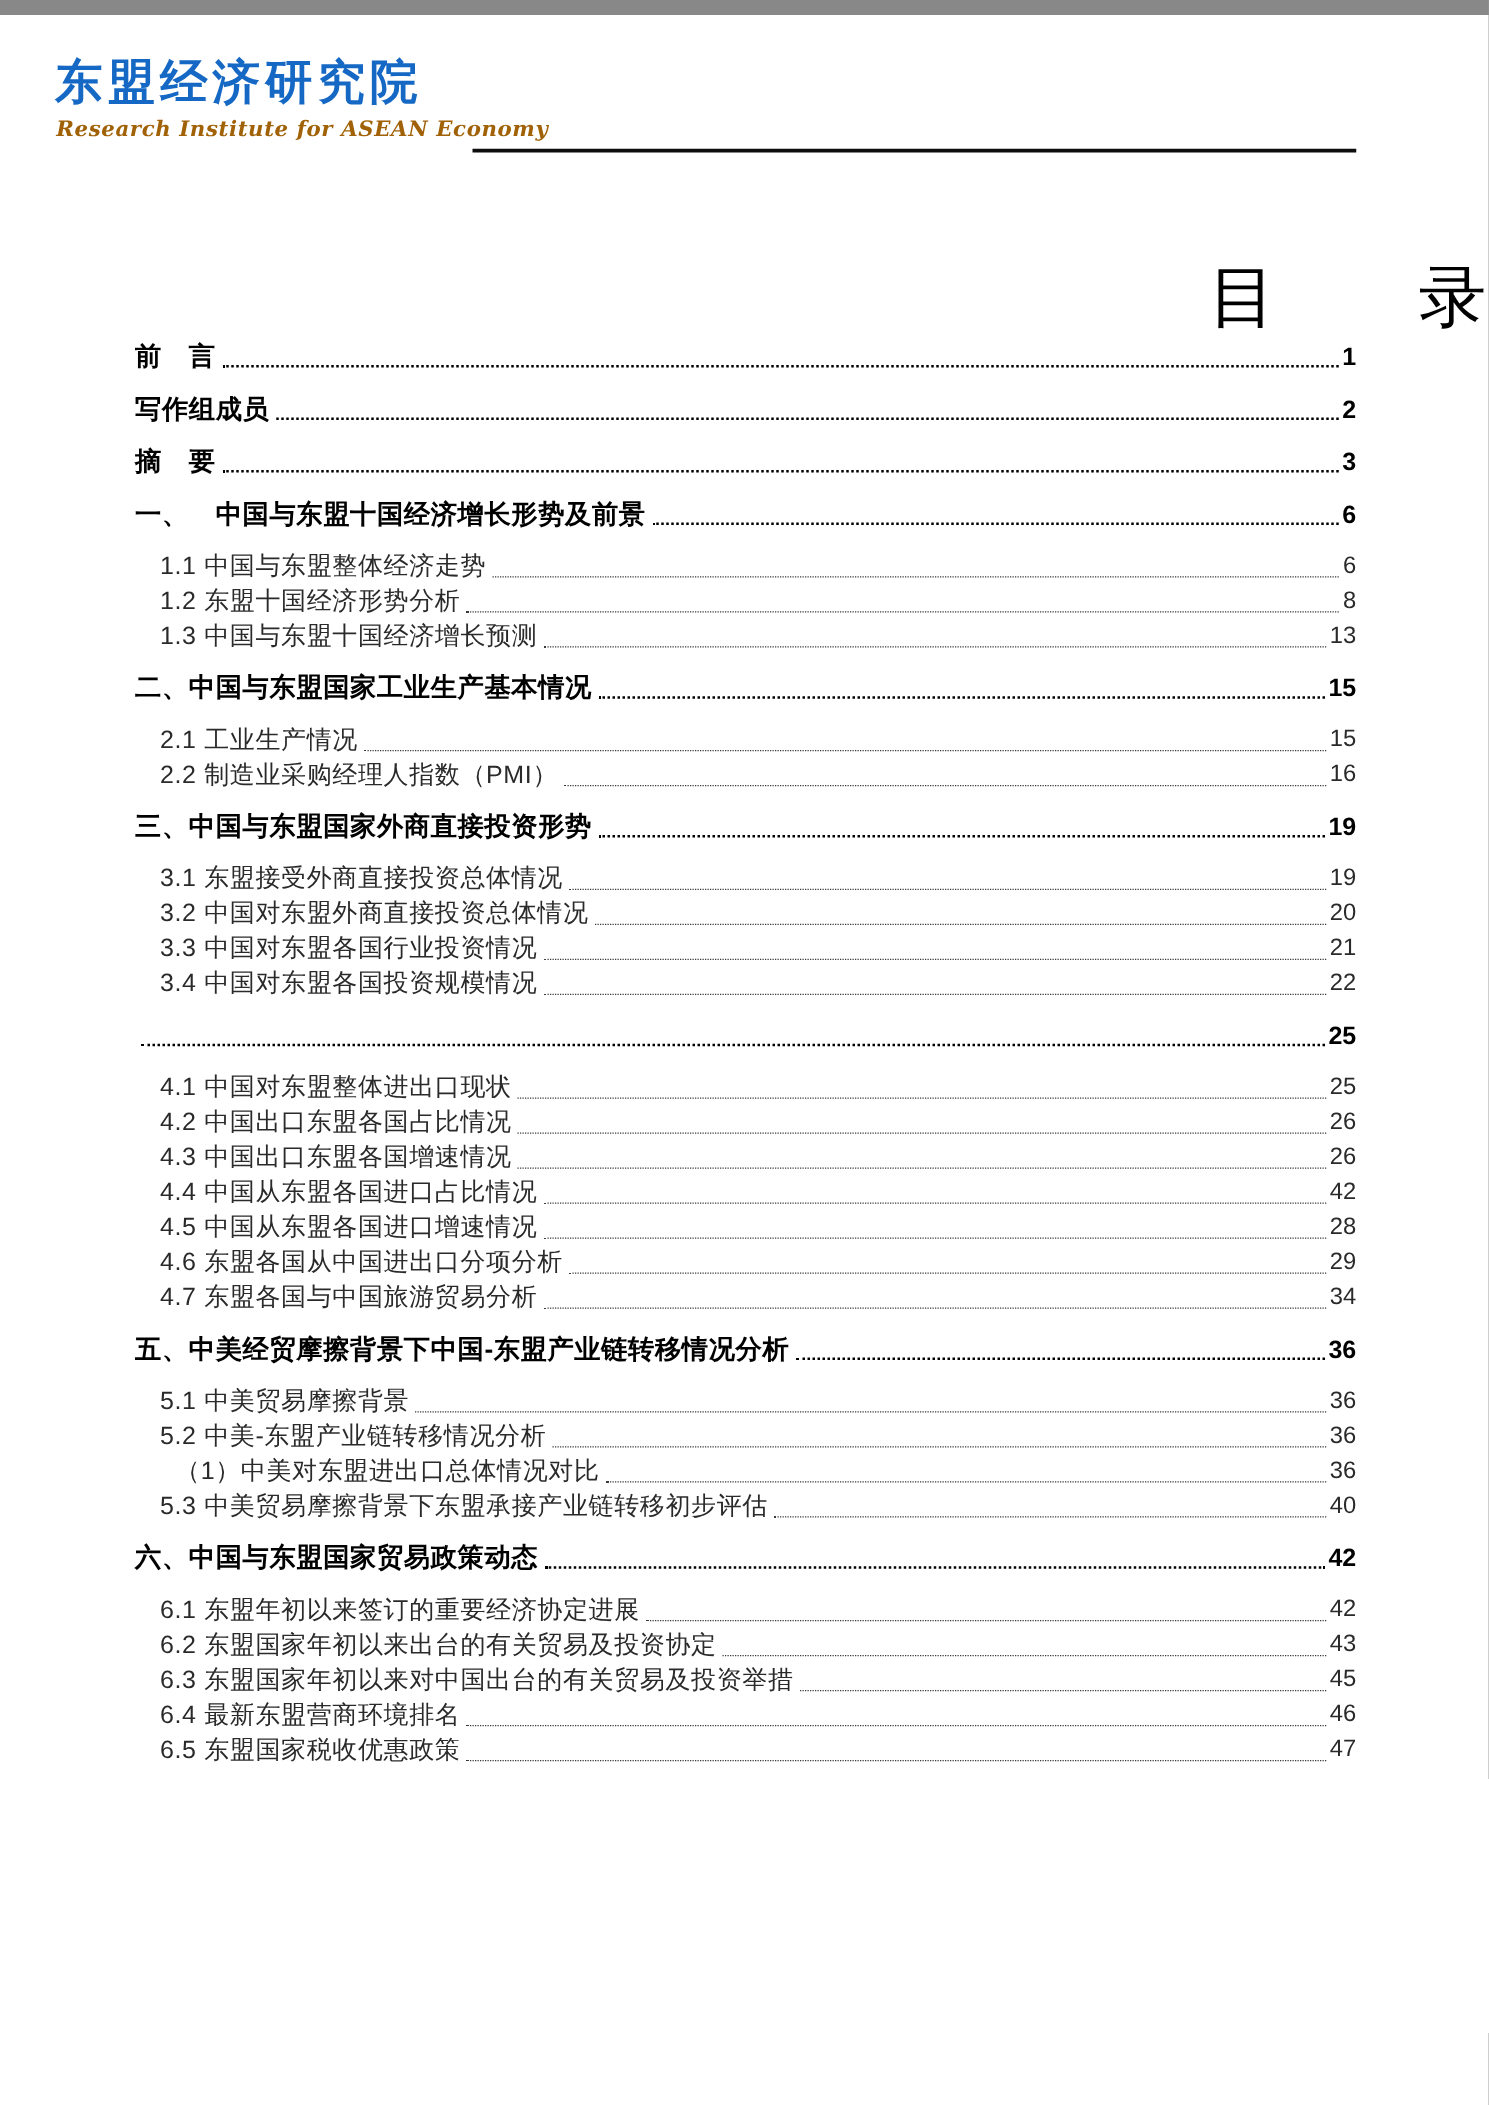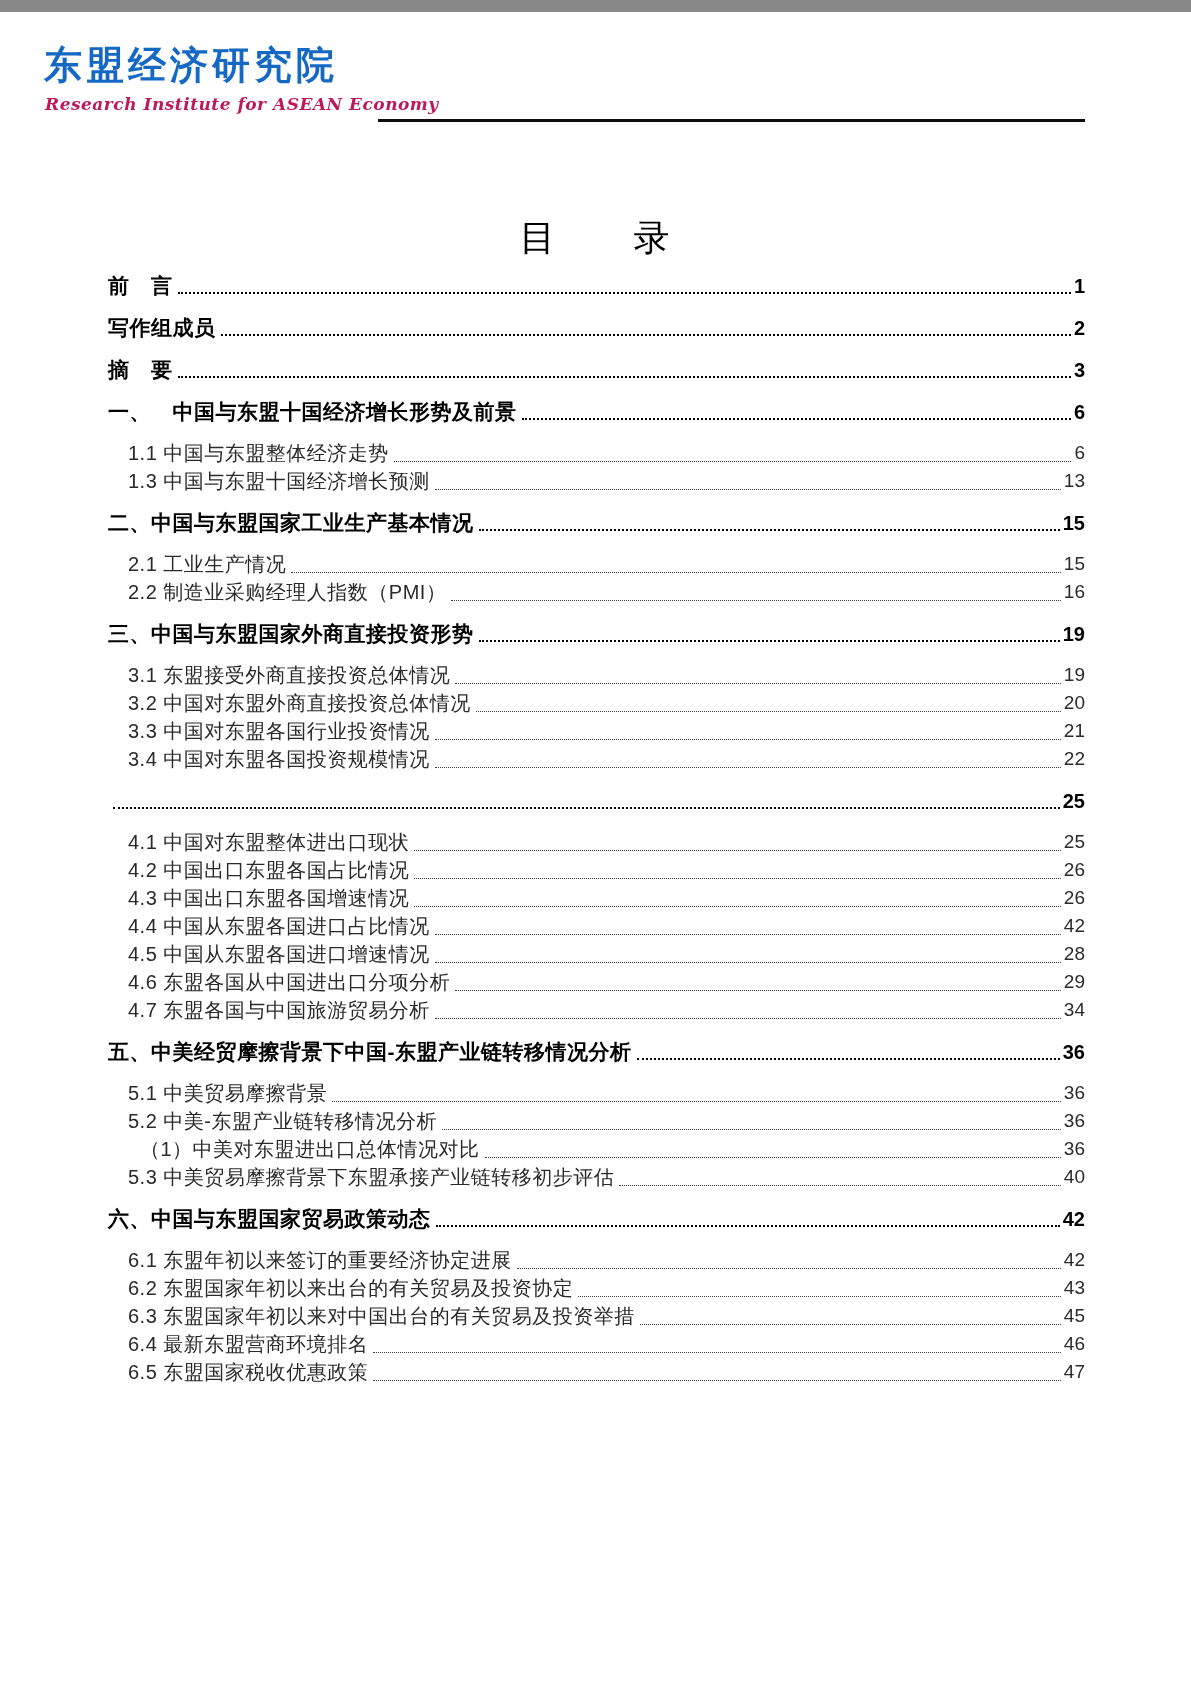--- a/index.html
+++ b/index.html
@@ -24,23 +24,23 @@
     font-family:"DejaVu Serif","Liberation Serif",serif;
     letter-spacing:0.5px;
   }
   .header-rule{
     position:absolute;left:378px;top:107px;
     width:707px;height:3px;background:#0d0d0d;
   }
   
   .doc-title{
     position:absolute;left:0;top:200px;width:100%;
-    text-align:center;
+    text-align:right;
     font-family:"Liberation Serif","DejaVu Serif",serif;
-    font-size:36px;line-height:52px;font-weight:400;
+    font-size:54px;line-height:52px;font-weight:400;
     letter-spacing:2px;
   }
   
   .toc{
     position:absolute;left:108px;top:246px;
     width:977px; 
   }
   .toc-row{
     display:flex;align-items:flex-end;
     line-height:28px;
@@ -73,21 +73,21 @@
   }
   
   .toc-row.chapter + .toc-row.sub{margin-top:13px;}
 </style>
 </head>
 <body>
 
 <div class="page">
 
   <div class="logo-cn" style="color: rgb(21, 104, 196);">东盟经济研究院</div>
-  <div class="logo-en" style="color: #be185d;">Research Institute for ASEAN Economy</div>
+  <div class="logo-en" style="color: #a16207;">Research Institute for ASEAN Economy</div>
   <div class="header-rule" style="background: rgb(13, 13, 13);"></div>
 
   <div class="doc-title">目　　录</div>
 
   <div class="toc">
       <div class="toc-row chapter">
       <span class="toc-title">前　言</span>
       <span class="leader"></span>
       <span class="page-no">1</span>
     </div>
@@ -103,20 +103,25 @@
     </div>
       <div class="toc-row chapter">
       <span class="toc-title">一、　中国与东盟十国经济增长形势及前景</span>
       <span class="leader"></span>
       <span class="page-no">6</span>
     </div>
       <div class="toc-row sub">
       <span class="toc-title">1.1 中国与东盟整体经济走势</span>
       <span class="leader"></span>
       <span class="page-no">6</span>
+    </div>
+      <div class="toc-row sub">
+      <span class="toc-title">1.2 东盟十国经济形势分析</span>
+      <span class="leader"></span>
+      <span class="page-no">8</span>
     </div>
       <div class="toc-row sub">
       <span class="toc-title">1.3 中国与东盟十国经济增长预测</span>
       <span class="leader"></span>
       <span class="page-no">13</span>
     </div>
       <div class="toc-row chapter">
       <span class="toc-title">二、中国与东盟国家工业生产基本情况</span>
       <span class="leader"></span>
       <span class="page-no">15</span>

